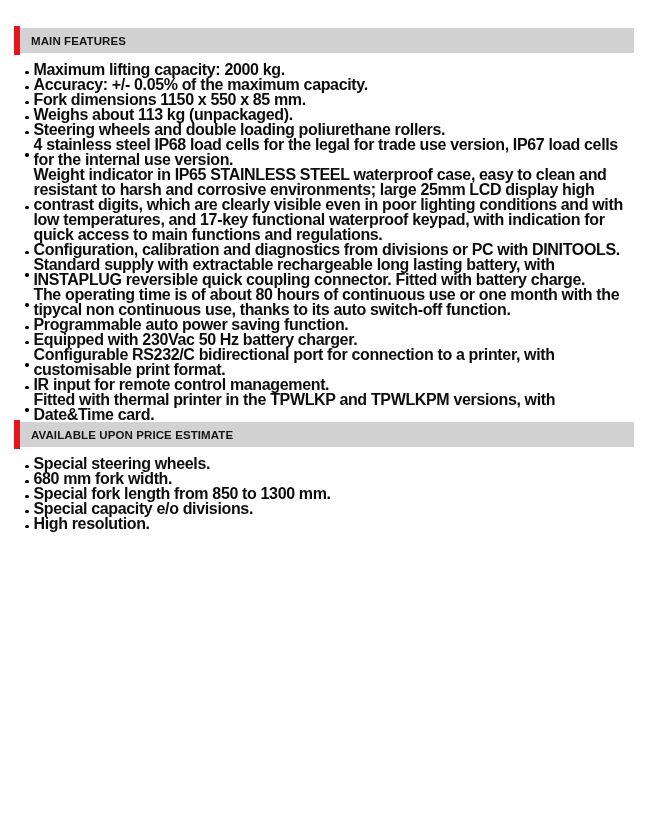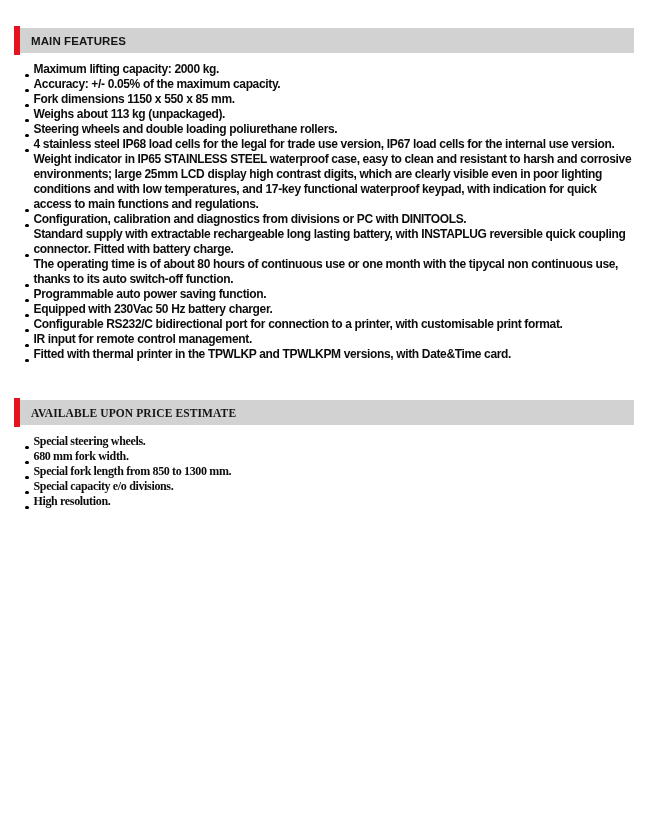--- a/index.html
+++ b/index.html
@@ -15,21 +15,21 @@
     font-family:"Liberation Sans","DejaVu Sans",sans-serif;
     color:var(--text);
     overflow:hidden;
     position:relative;
   }
   .page{
     width:649px;height:836px;
     padding:28px 15px 0 14px;
   }
   .section{width:620px;}
-  .section + .section{margin-top:38px;font-family:Liberation Serif, serif;}
+  .section + .section{}
   .section-header{
     position:relative;
     height:25px;
     background:var(--header-bg);
     display:flex;
     align-items:center;
     padding-left:17px;
   }
   .red-bar{
     position:absolute;
@@ -44,22 +44,22 @@
     color:#151515;
   }
   ul.feature-list{
     list-style:none;
     margin-top:9px;
     padding-left:11px;
     padding-right:2px;
   }
   ul.feature-list li{
     display:flex;
-    align-items:flex-end;
-    font-size:12px;
+    align-items:center;
+    font-size:16px;
     font-weight:700;
     line-height:15px;
     letter-spacing:-0.35px;
   }
   .dot{
     flex:none;
     width:3.5px;height:3.5px;
     border-radius:50%;
     background:#000;
     margin:5.5px 5px 0 0;

